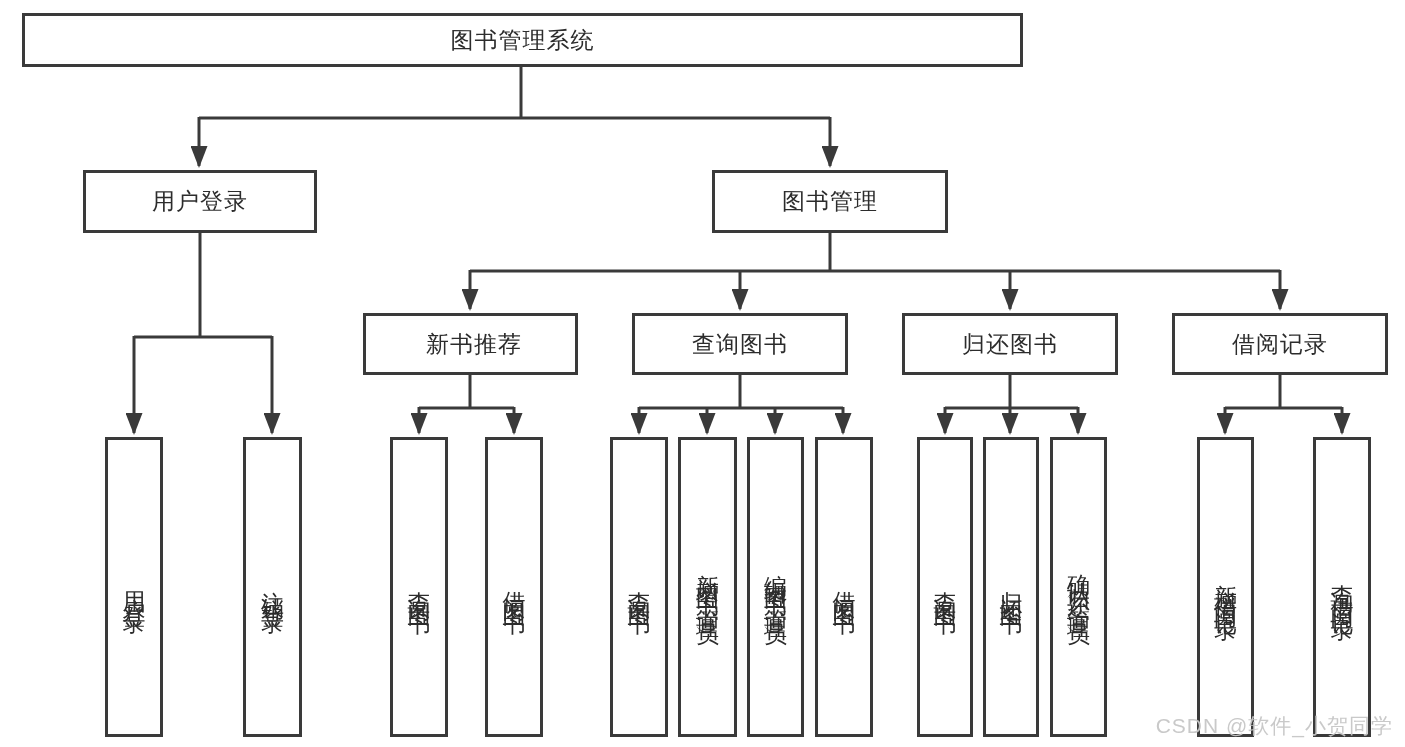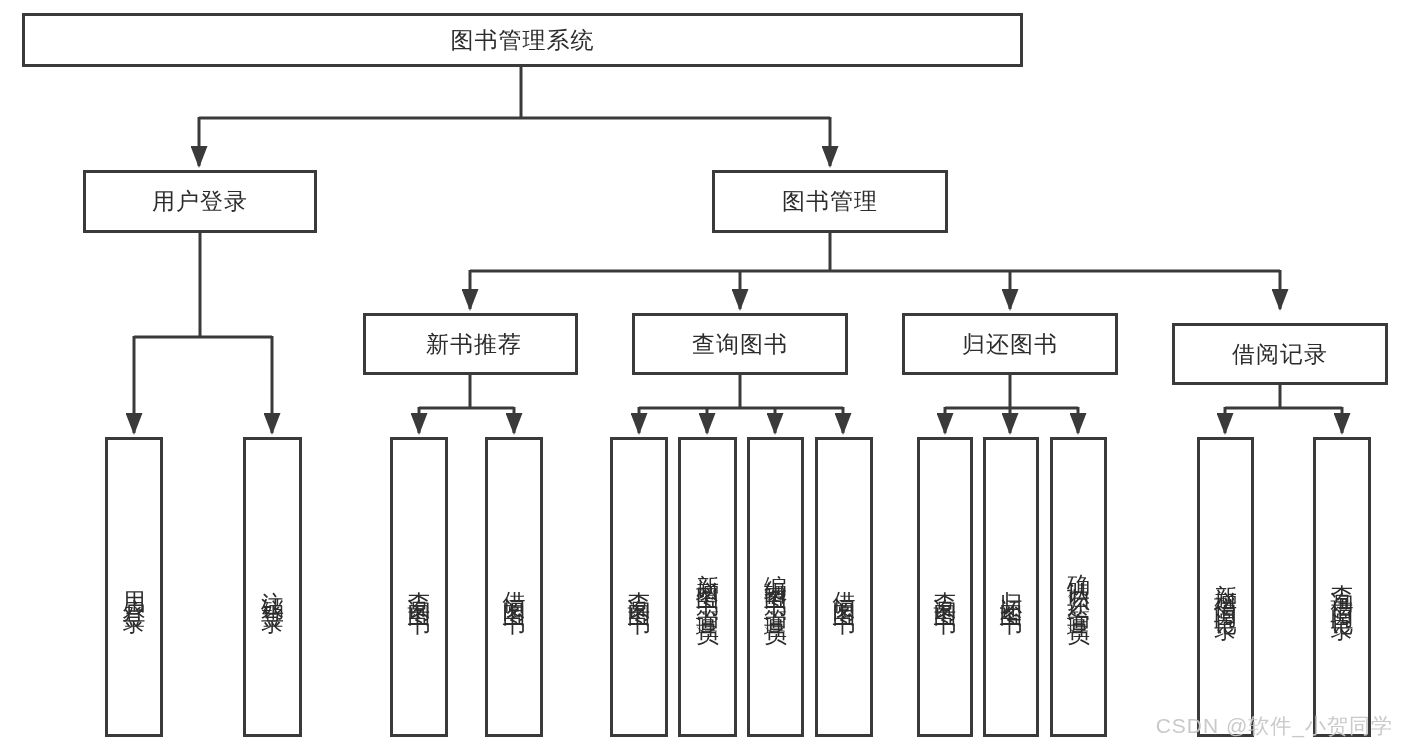--- a/index.html
+++ b/index.html
@@ -125,21 +125,21 @@
 
   <div class="node" style="left:363px; top:313px; width:215px; height:62px;padding-left:7px;">
     <span class="h-label">新书推荐</span>
   </div>
   <div class="node" style="left:632px; top:313px; width:216px; height:62px;">
     <span class="h-label">查询图书</span>
   </div>
   <div class="node" style="left:902px; top:313px; width:216px; height:62px;">
     <span class="h-label">归还图书</span>
   </div>
-  <div class="node" style="left:1172px; top:323px; width:216px; height:62px;">
+  <div class="node" style="left:1172px; top:313px; width:216px; height:62px;">
     <span class="h-label">借阅记录</span>
   </div>
 
   <div class="node leaf" style="left:105px; top:437px; width:58px; height:300px;">
     <span class="v-label">用户登录</span>
   </div>
   <div class="node leaf" style="left:243px; top:437px; width:59px; height:300px;">
     <span class="v-label">注销登录</span>
   </div>
 

